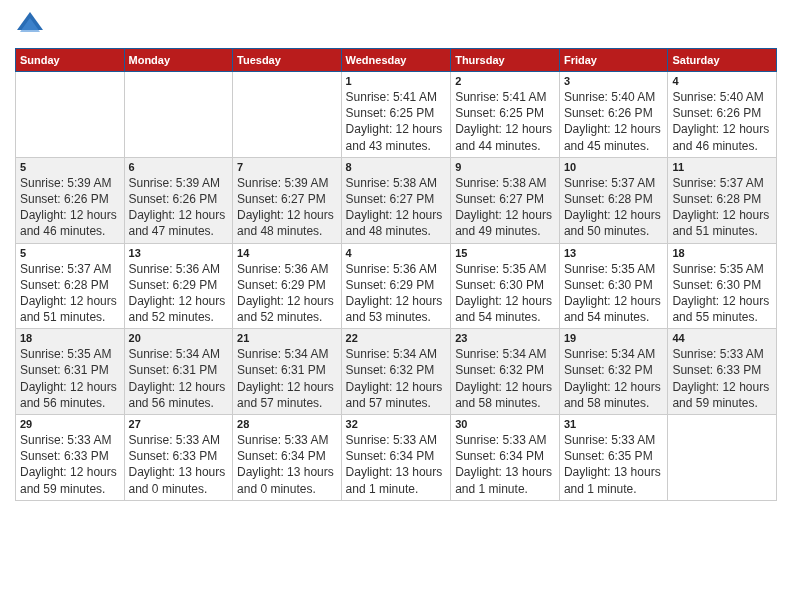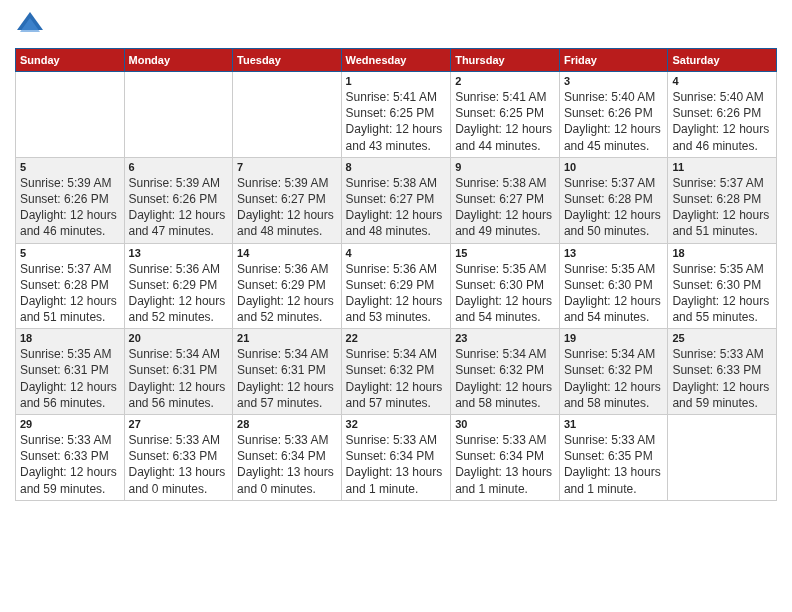--- a/index.html
+++ b/index.html
@@ -228,21 +228,21 @@
 and 58 minutes.</div>
           </td>
           <td>
             <div class="day-num">19</div>
             <div class="day-info" style="white-space: pre-line;">Sunrise: 5:34 AM
 Sunset: 6:32 PM
 Daylight: 12 hours
 and 58 minutes.</div>
           </td>
           <td>
-            <div class="day-num">25</div>
+            <div class="day-num">44</div>
             <div class="day-info" style="white-space: pre-line;">Sunrise: 5:33 AM
 Sunset: 6:33 PM
 Daylight: 12 hours
 and 59 minutes.</div>
           </td>
         </tr>
         <tr>
           <td>
             <div class="day-num">29</div>
             <div class="day-info" style="white-space: pre-line;">Sunrise: 5:33 AM

